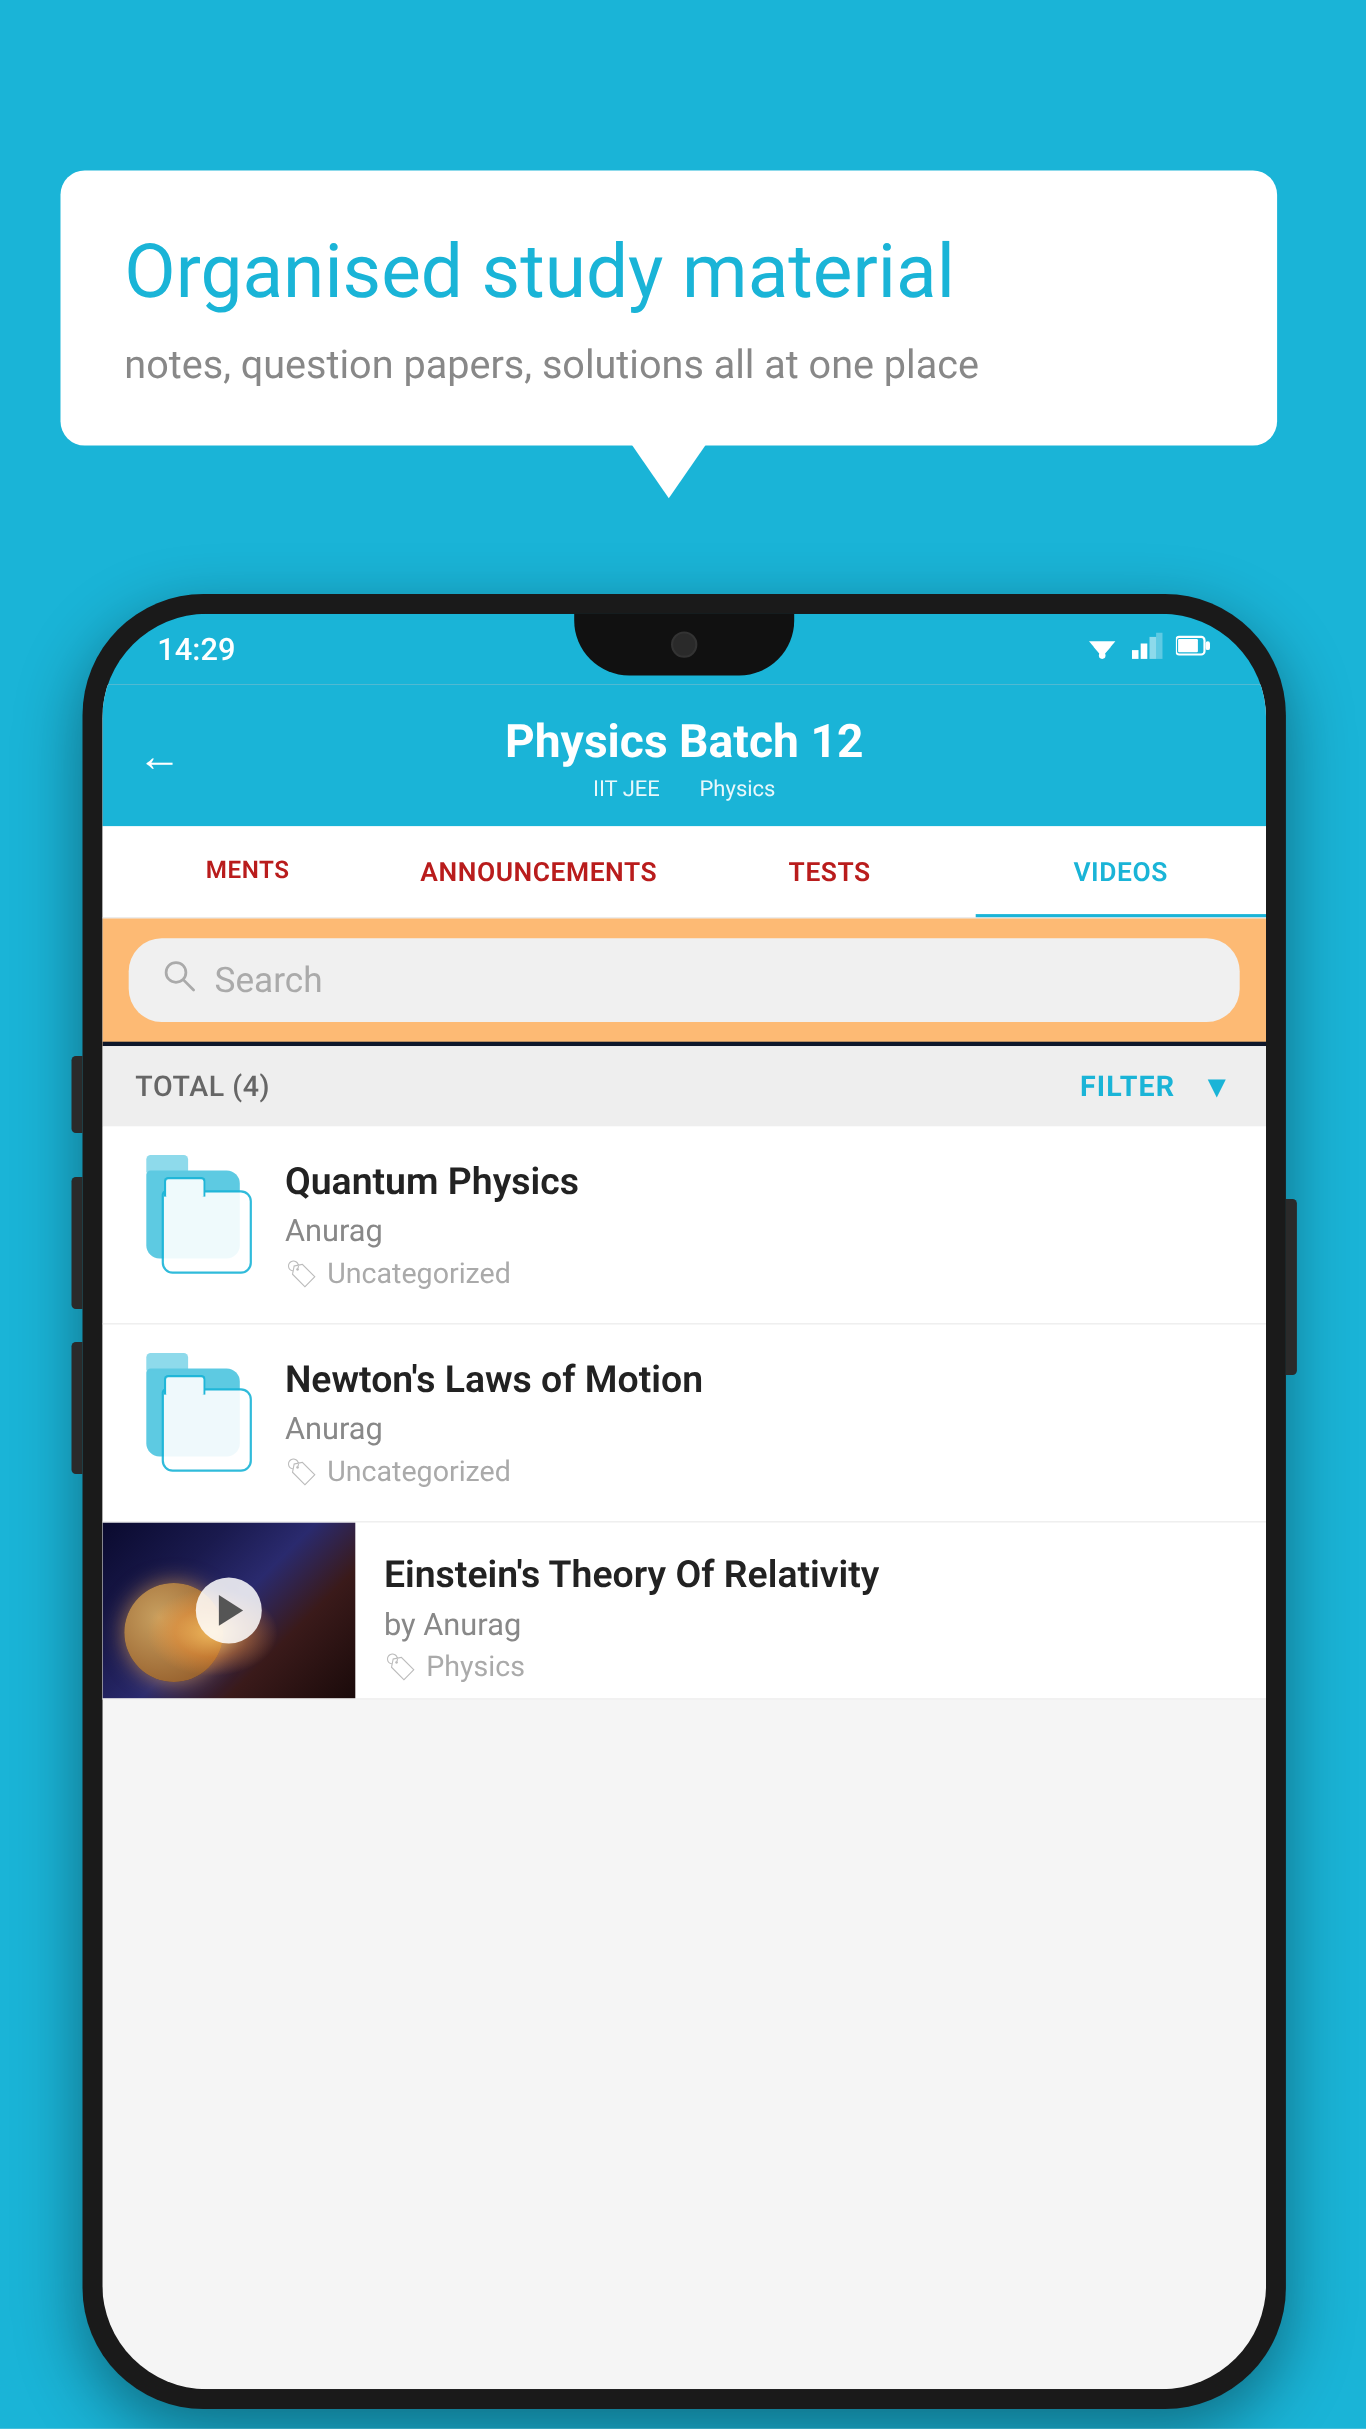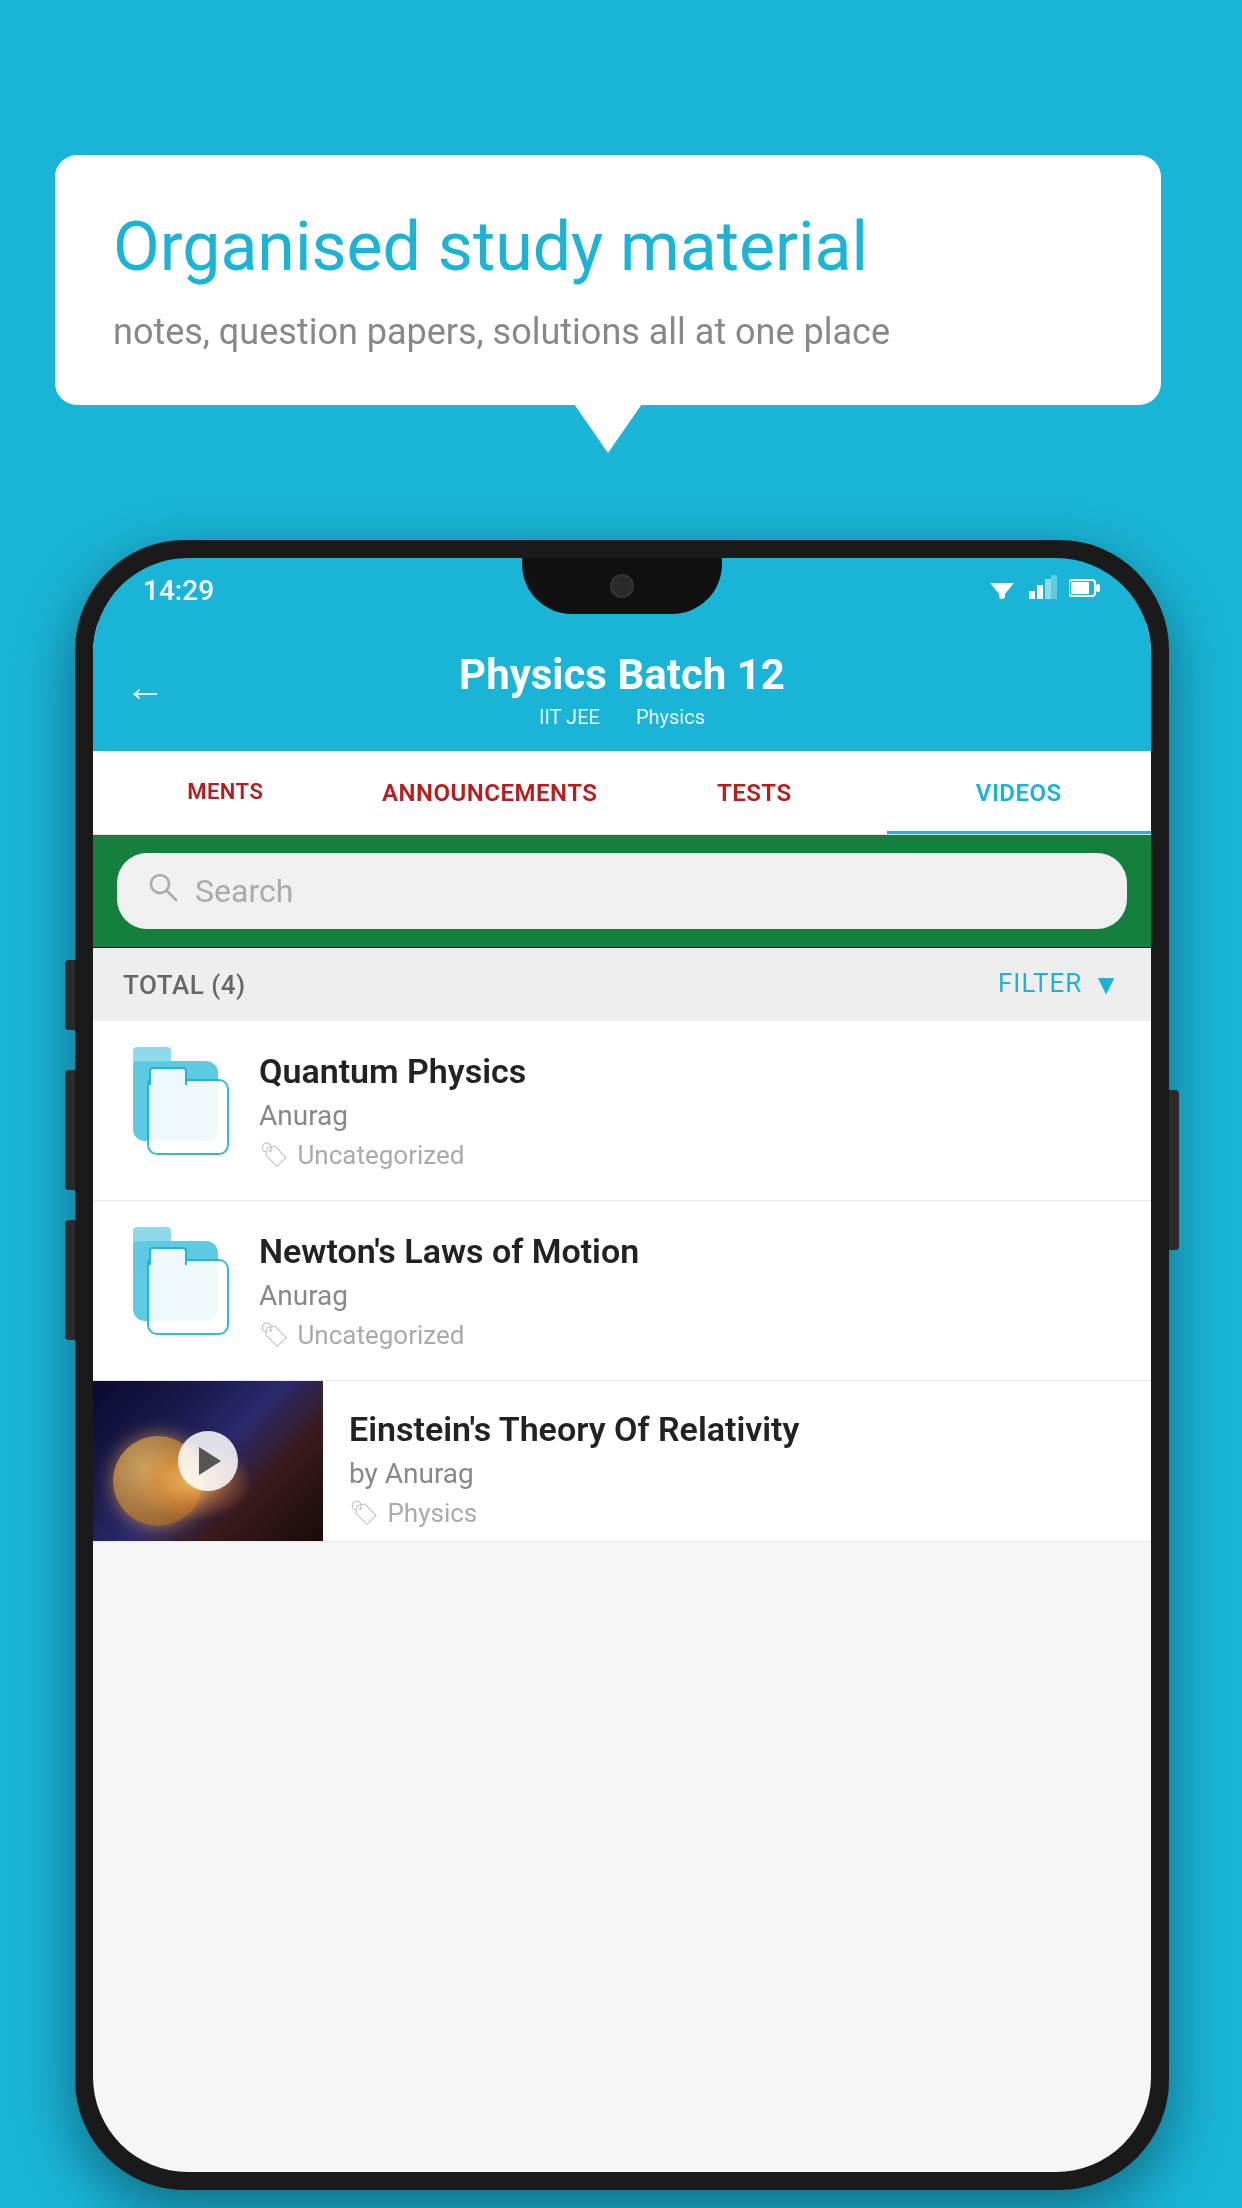--- a/index.html
+++ b/index.html
@@ -187,23 +187,23 @@
     .tab.active {
       color: #1ab4d7;
       border-bottom: 3px solid #1ab4d7;
     }
     .tab-ments {
       font-size: 22px;
     }
 
     
     .search-bar {
-      background: #15803d;
+      background: #fdba74;
       padding: 18px 24px;
-      border-bottom: 1px solid #0f172a;
+      border-bottom: 4px solid #0f172a;
     }
     .search-input {
       background: #f0f0f0;
       border-radius: 30px;
       padding: 18px 30px;
       display: flex;
       align-items: center;
       gap: 16px;
     }
     .search-icon-svg {
@@ -224,24 +224,25 @@
       justify-content: space-between;
     }
     .total-label {
       font-size: 26px;
       color: #666;
       font-weight: 500;
       letter-spacing: 0.5px;
     }
     .filter-btn {
       display: flex;
-      gap: 10px;
+      align-items: center;
+      gap: 24px;
       color: #1ab4d7;
       font-size: 26px;
-      font-weight: 400;
+      font-weight: 700;
       letter-spacing: 1px;
     }
     .filter-icon {
       font-size: 28px;
       color: #1ab4d7;
     }
 
     
     .video-list {
       background: white;

